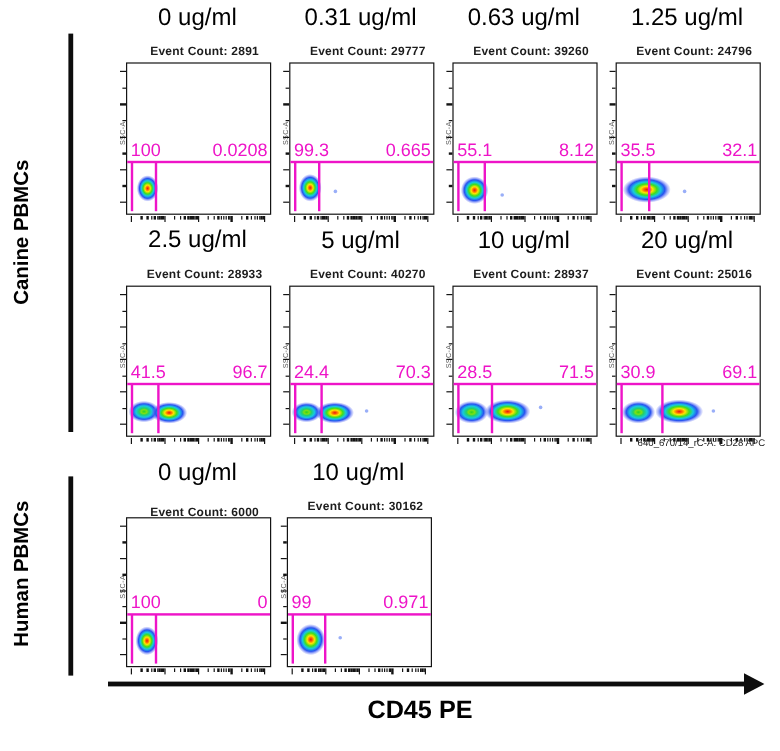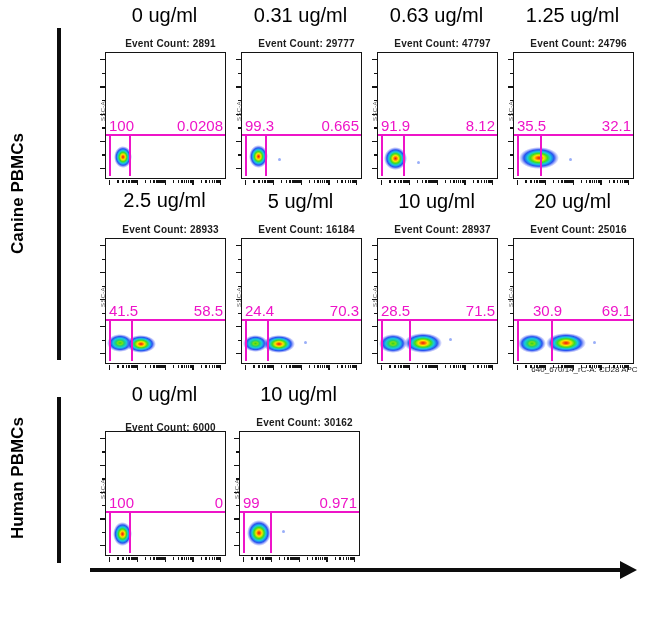--- a/index.html
+++ b/index.html
@@ -152,21 +152,21 @@
         <div class="tick tb" style="left: 114px; bottom: -6.5px; height: 5px;"></div>
         <div class="blob hot" style="left: 7.16px; top: 92.25px; width: 19px; height: 23px;"></div>
         <div class="speckle" style="left: 35.7px; top: 105px;"></div>
         <div class="hline" style="top: 81px;"></div>
         <div class="gvline" style="left: 3px; top: 82px; height: 41px;"></div>
         <div class="gvline" style="left: 23px; top: 82px; height: 41px;"></div>
         <div class="pct" style="left: 3px; top: 65px;">99.3</div>
         <div class="pct" style="right: 2px; top: 65px;">0.665</div>
       </div>
       <div class="plot-title" style="left: 367px; top: 4px; width: 139px;">0.63 ug/ml</div>
-      <div class="event-count" style="left: 381px; top: 38px; width: 123px;">Event Count: 47797</div>
+      <div class="event-count" style="left: 381px; top: 38px; width: 123px;">Event Count: 39260</div>
       <div class="plot-box" style="left: 377px; top: 52px; width: 119px; height: 125px;">
         <div class="ssc">SSC-A</div>
         <div class="tick tl" style="top: 6px; left: -6px; width: 5px;"></div>
         <div class="tick tl" style="top: 19.625px; left: -4.5px; width: 3px;"></div>
         <div class="tick tl" style="top: 33.25px; left: -6px; width: 5px;"></div>
         <div class="tick tl" style="top: 46.875px; left: -4.5px; width: 3px;"></div>
         <div class="tick tl" style="top: 60.5px; left: -6px; width: 5px;"></div>
         <div class="tick tl" style="top: 74.125px; left: -4.5px; width: 3px;"></div>
         <div class="tick tl" style="top: 87.75px; left: -6px; width: 5px;"></div>
         <div class="tick tl" style="top: 101.375px; left: -4.5px; width: 3px;"></div>
@@ -206,21 +206,21 @@
         <div class="tick tb" style="left: 107.844px; bottom: -4.5px; height: 3px;"></div>
         <div class="tick tb" style="left: 109.701px; bottom: -4.5px; height: 3px;"></div>
         <div class="tick tb" style="left: 111.311px; bottom: -4.5px; height: 3px;"></div>
         <div class="tick tb" style="left: 112.73px; bottom: -4.5px; height: 3px;"></div>
         <div class="tick tb" style="left: 114px; bottom: -6.5px; height: 5px;"></div>
         <div class="blob hot" style="left: 6.35px; top: 93.5px; width: 23px; height: 23px;"></div>
         <div class="speckle" style="left: 39.27px; top: 107.5px;"></div>
         <div class="hline" style="top: 81px;"></div>
         <div class="gvline" style="left: 3px; top: 82px; height: 41px;"></div>
         <div class="gvline" style="left: 25px; top: 82px; height: 41px;"></div>
-        <div class="pct" style="left: 3px; top: 65px;">91.9</div>
+        <div class="pct" style="left: 3px; top: 65px;">55.1</div>
         <div class="pct" style="right: 2px; top: 65px;">8.12</div>
       </div>
       <div class="plot-title" style="left: 503px; top: 4px; width: 139px;">1.25 ug/ml</div>
       <div class="event-count" style="left: 517px; top: 38px; width: 123px;">Event Count: 24796</div>
       <div class="plot-box" style="left: 513px; top: 52px; width: 119px; height: 125px;">
         <div class="ssc">SSC-A</div>
         <div class="tick tl" style="top: 6px; left: -6px; width: 5px;"></div>
         <div class="tick tl" style="top: 19.625px; left: -4.5px; width: 3px;"></div>
         <div class="tick tl" style="top: 33.25px; left: -6px; width: 5px;"></div>
         <div class="tick tl" style="top: 46.875px; left: -4.5px; width: 3px;"></div>
@@ -323,24 +323,24 @@
         <div class="tick tb" style="left: 109.701px; bottom: -4.5px; height: 3px;"></div>
         <div class="tick tb" style="left: 111.311px; bottom: -4.5px; height: 3px;"></div>
         <div class="tick tb" style="left: 112.73px; bottom: -4.5px; height: 3px;"></div>
         <div class="tick tb" style="left: 114px; bottom: -6.5px; height: 5px;"></div>
         <div class="blob cool" style="left: 1.28px; top: 94.54px; width: 26px; height: 18px;"></div>
         <div class="blob hot" style="left: 19.51px; top: 95.78px; width: 30px; height: 18px;"></div>
         <div class="hline" style="top: 80px;"></div>
         <div class="gvline" style="left: 3px; top: 81px; height: 41px;"></div>
         <div class="gvline" style="left: 25px; top: 81px; height: 41px;"></div>
         <div class="pct" style="left: 3px; top: 64px;">41.5</div>
-        <div class="pct" style="right: 2px; top: 64px;">58.5</div>
+        <div class="pct" style="right: 2px; top: 64px;">96.7</div>
       </div>
       <div class="plot-title" style="left: 231px; top: 190px; width: 139px;">5 ug/ml</div>
-      <div class="event-count" style="left: 245px; top: 224px; width: 123px;">Event Count: 16184</div>
+      <div class="event-count" style="left: 245px; top: 224px; width: 123px;">Event Count: 40270</div>
       <div class="plot-box" style="left: 241px; top: 238px; width: 119px; height: 124px;">
         <div class="ssc">SSC-A</div>
         <div class="tick tl" style="top: 6px; left: -6px; width: 5px;"></div>
         <div class="tick tl" style="top: 19.5px; left: -4.5px; width: 3px;"></div>
         <div class="tick tl" style="top: 33px; left: -6px; width: 5px;"></div>
         <div class="tick tl" style="top: 46.5px; left: -4.5px; width: 3px;"></div>
         <div class="tick tl" style="top: 60px; left: -6px; width: 5px;"></div>
         <div class="tick tl" style="top: 73.5px; left: -4.5px; width: 3px;"></div>
         <div class="tick tl" style="top: 87px; left: -6px; width: 5px;"></div>
         <div class="tick tl" style="top: 100.5px; left: -4.5px; width: 3px;"></div>
@@ -499,21 +499,21 @@
         <div class="tick tb" style="left: 109.701px; bottom: -4.5px; height: 3px;"></div>
         <div class="tick tb" style="left: 111.311px; bottom: -4.5px; height: 3px;"></div>
         <div class="tick tb" style="left: 112.73px; bottom: -4.5px; height: 3px;"></div>
         <div class="tick tb" style="left: 114px; bottom: -6.5px; height: 5px;"></div>
         <div class="blob cool" style="left: 3.85px; top: 94.66px; width: 28px; height: 19px;"></div>
         <div class="blob hot" style="left: 32.36px; top: 94.16px; width: 40px; height: 20px;"></div>
         <div class="speckle" style="left: 78.54px; top: 101.68px;"></div>
         <div class="hline" style="top: 80px;"></div>
         <div class="gvline" style="left: 3px; top: 81px; height: 41px;"></div>
         <div class="gvline" style="left: 37px; top: 81px; height: 41px;"></div>
-        <div class="pct" style="left: 19px; top: 64px;">30.9</div>
+        <div class="pct" style="left: 3px; top: 64px;">30.9</div>
         <div class="pct" style="right: 2px; top: 64px;">69.1</div>
       </div>
       <div class="sublabel" style="left: 519px; top: 365px; width: 131px;">640_670/14_rC-A: CD28 APC</div>
       <div class="plot-title" style="left: 95px; top: 383px; width: 139px;">0 ug/ml</div>
       <div class="event-count" style="left: 109px; top: 422px; width: 123px;">Event Count: 6000</div>
       <div class="plot-box" style="left: 105px; top: 431px; width: 119px; height: 123px;">
         <div class="ssc">SSC-A</div>
         <div class="tick tl" style="top: 6px; left: -6px; width: 5px;"></div>
         <div class="tick tl" style="top: 19.375px; left: -4.5px; width: 3px;"></div>
         <div class="tick tl" style="top: 32.75px; left: -6px; width: 5px;"></div>
@@ -622,13 +622,14 @@
         <div class="hline" style="top: 79px;"></div>
         <div class="gvline" style="left: 3px; top: 80px; height: 41px;"></div>
         <div class="gvline" style="left: 30px; top: 80px; height: 41px;"></div>
         <div class="pct" style="left: 3px; top: 63px;">99</div>
         <div class="pct" style="right: 2px; top: 63px;">0.971</div>
       </div>
     </div>
 
   <div class="x-arrow-line"></div>
   <div class="x-arrow-head"></div>
+  <div class="x-label">CD45 PE</div>
 </div>
 
 </body></html>

